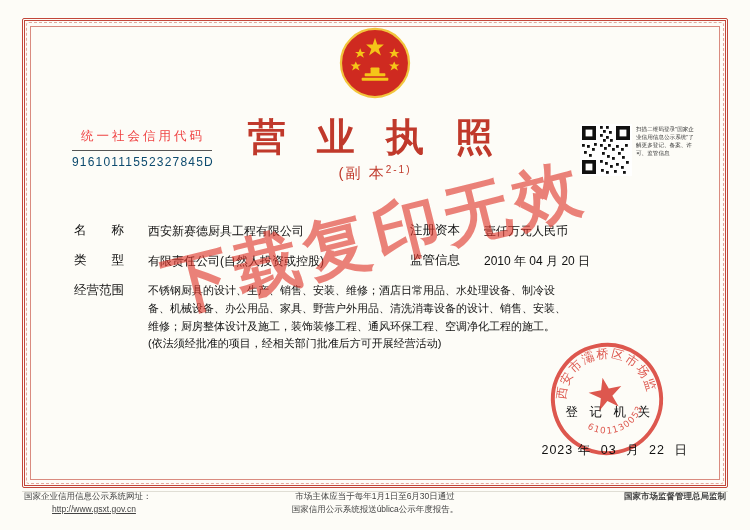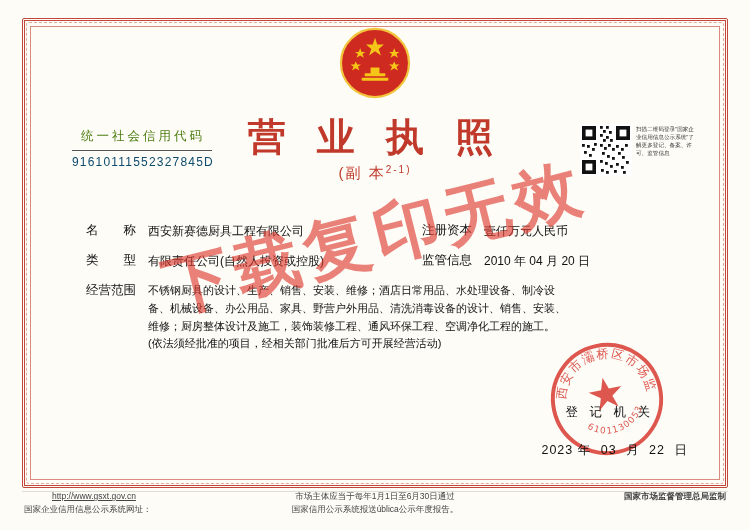--- a/index.html
+++ b/index.html
@@ -86,21 +86,21 @@
   .code-block {
     position: absolute;
     left: 72px;
     top: 128px;
     text-align: center;
     color: #333;
   }
   .code-label {
     font-size: 12.5px;
     letter-spacing: 3px;
-    color: #4d7c0f;
+    color: #ef4444;
   }
   .code-rule {
     margin: 5px 0 4px 0;
     border-bottom: 1px solid #555;
     width: 140px;
   }
   .code-value {
     font-size: 12px;
     letter-spacing: 1.2px;
     color: #0c4a6e;
@@ -148,21 +148,20 @@
     display: flex;
     flex: 1;
     align-items: flex-start;
   }
   .lbl {
     font-size: 12.5px;
     color: #111;
     white-space: nowrap;
     width: 74px;
     flex: 0 0 74px;
-    text-align: center;
   }
   .val {
     font-size: 12px;
     color: #111;
     line-height: 1.5;
   }
   .val.small {
     font-size: 11px;
   }
   .scope-val {
@@ -417,22 +416,22 @@
     <span class="num">22</span>
     <span>日</span>
   </div>
 
   <div class="watermark">下载复印无效</div>
 
   <div class="sep-line"></div>
 
   <div class="footer">
     <div class="footer-left">
+      <div>国家企业信用信息公示系统网址：</div>
       <div style="padding-left:28px"><a href="#">http://www.gsxt.gov.cn</a></div>
-      <div>国家企业信用信息公示系统网址：</div>
     </div>
     <div class="footer-center">
       <div>市场主体应当于每年1月1日至6月30日通过</div>
       <div>国家信用公示系统报送ública公示年度报告。</div>
     </div>
     <div class="footer-right">
       <div>国家市场监督管理总局监制</div>
     </div>
   </div>
 

